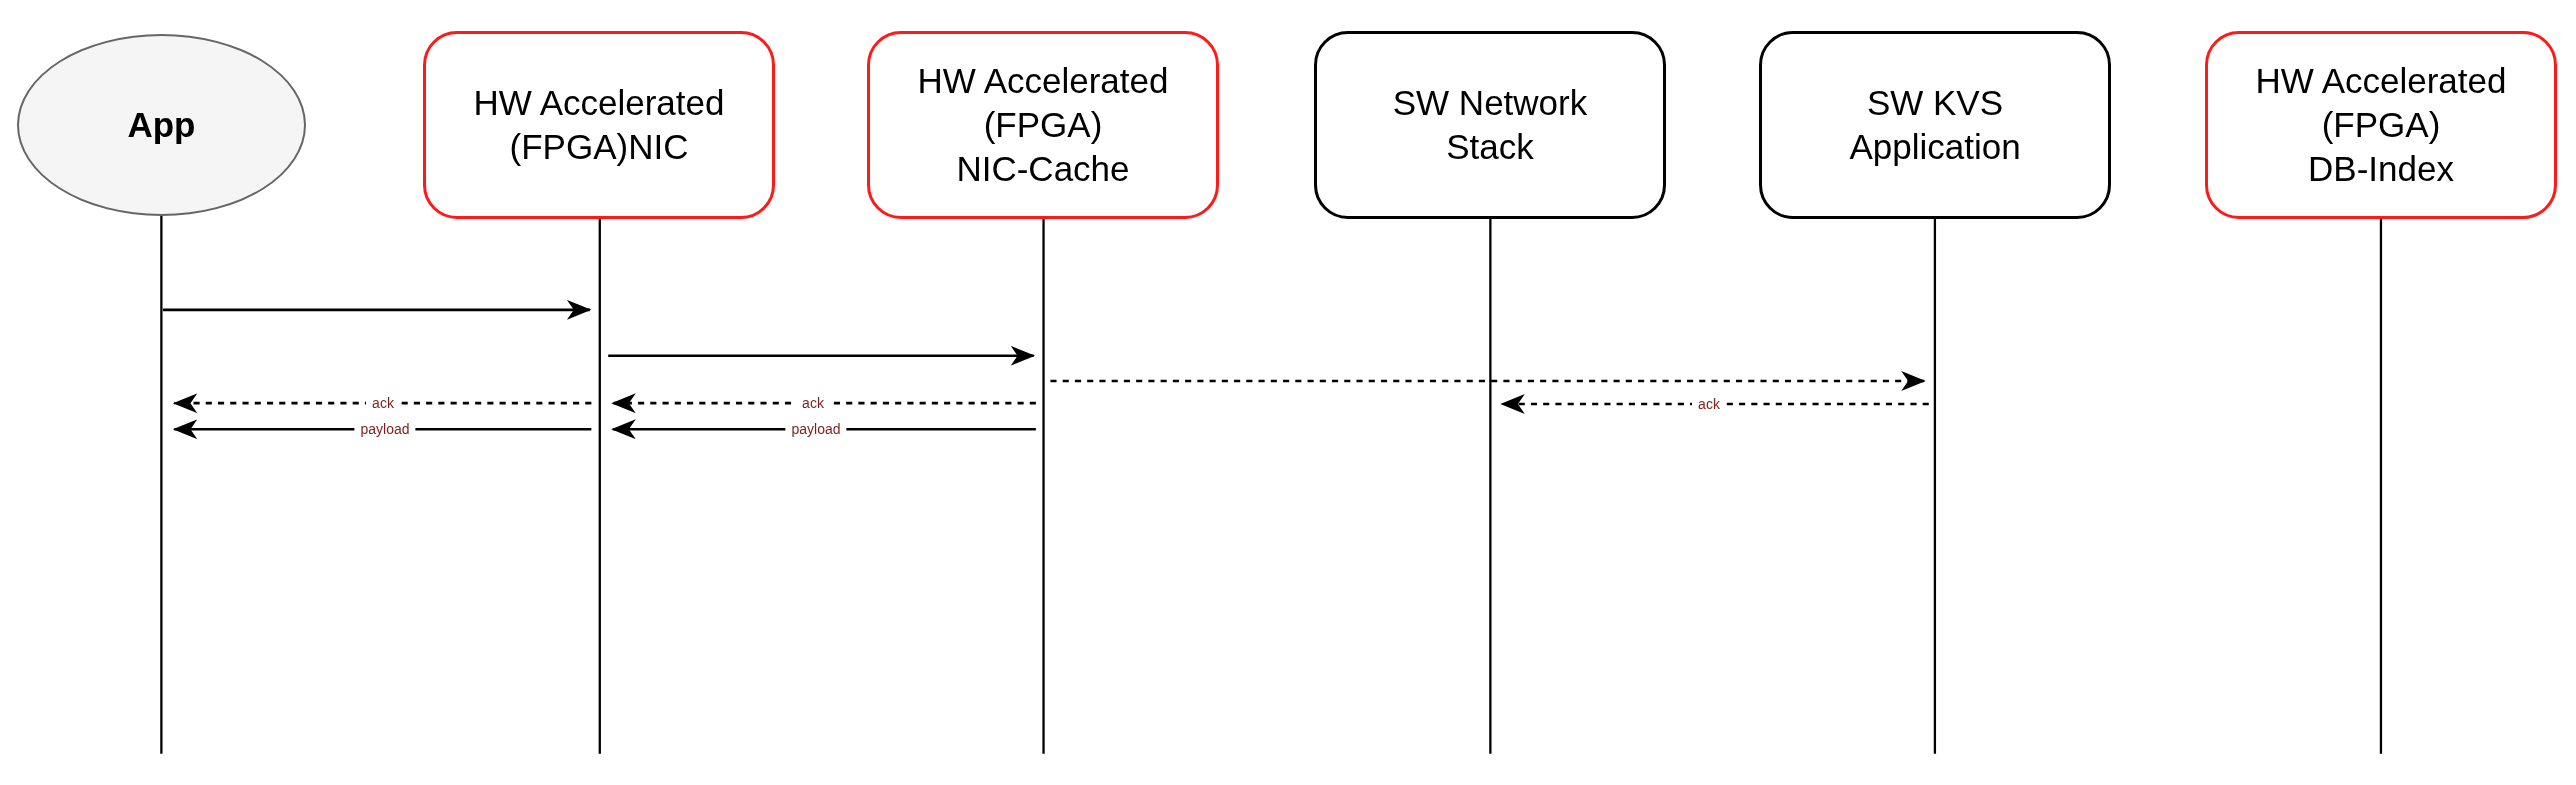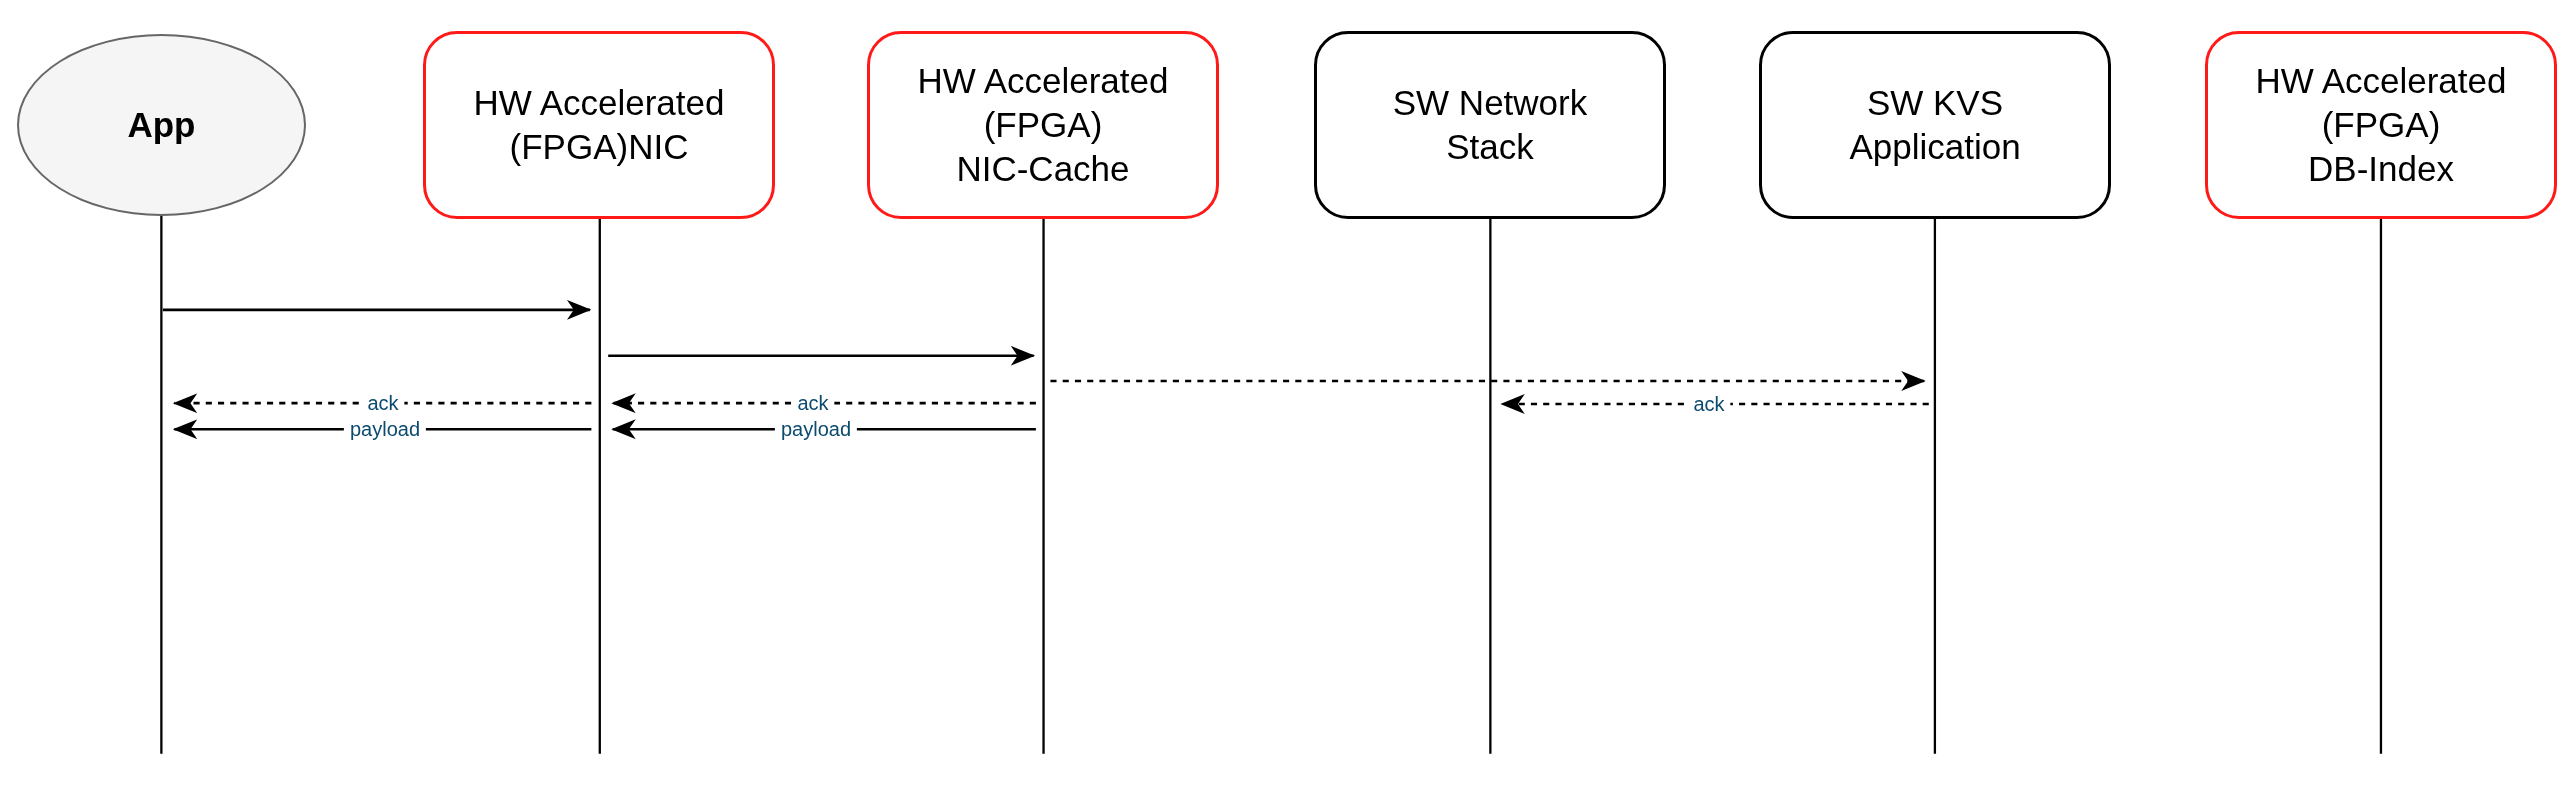--- a/index.html
+++ b/index.html
@@ -53,22 +53,22 @@
     border: 2.3px solid #666666;
     border-radius: 50%;
     background: #f5f5f5;
     font-weight: bold;
   }
   .msg-label {
     position: absolute;
     transform: translate(-50%, -50%);
     background: #ffffff;
     padding: 0 6.1px;
-    font-size: 20px;
-    color: #0c4a6e;
+    font-size: 14px;
+    color: #7f1d1d;
     white-space: nowrap;
     text-align: right;
   }
 </style>
 </head>
 <body>
 
 <div class="canvas">
 
   <svg class="lines-layer" viewBox="0 0 3365 1026" xmlns="http://www.w3.org/2000/svg">

